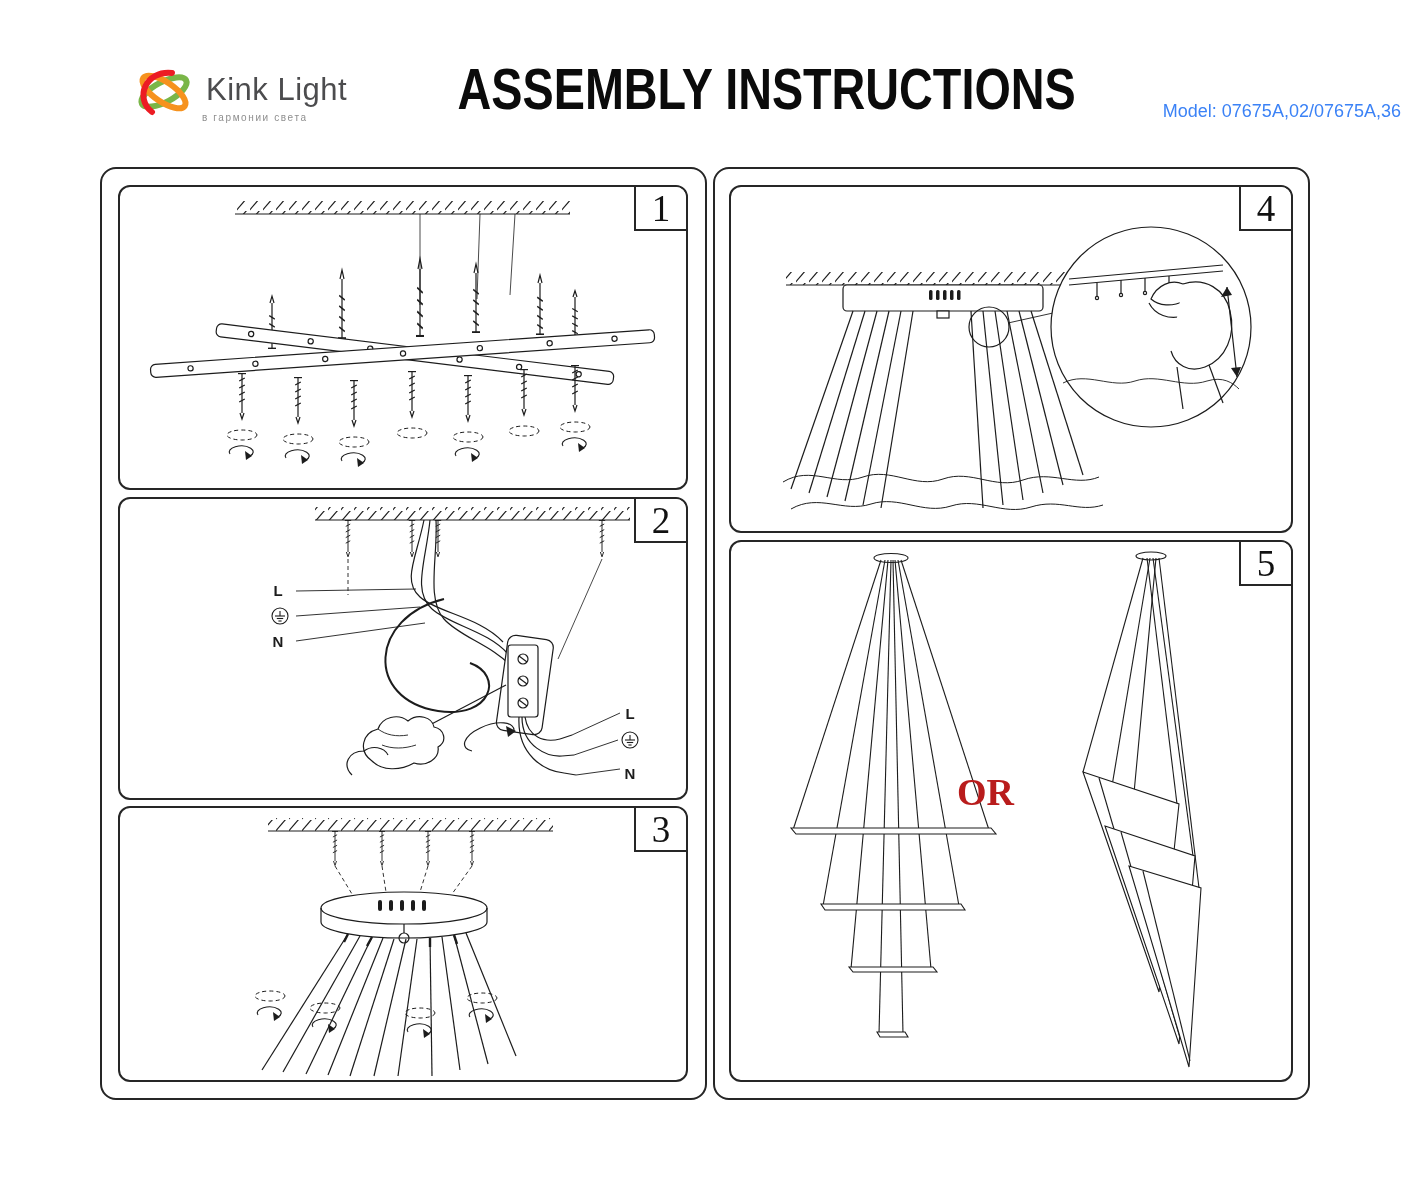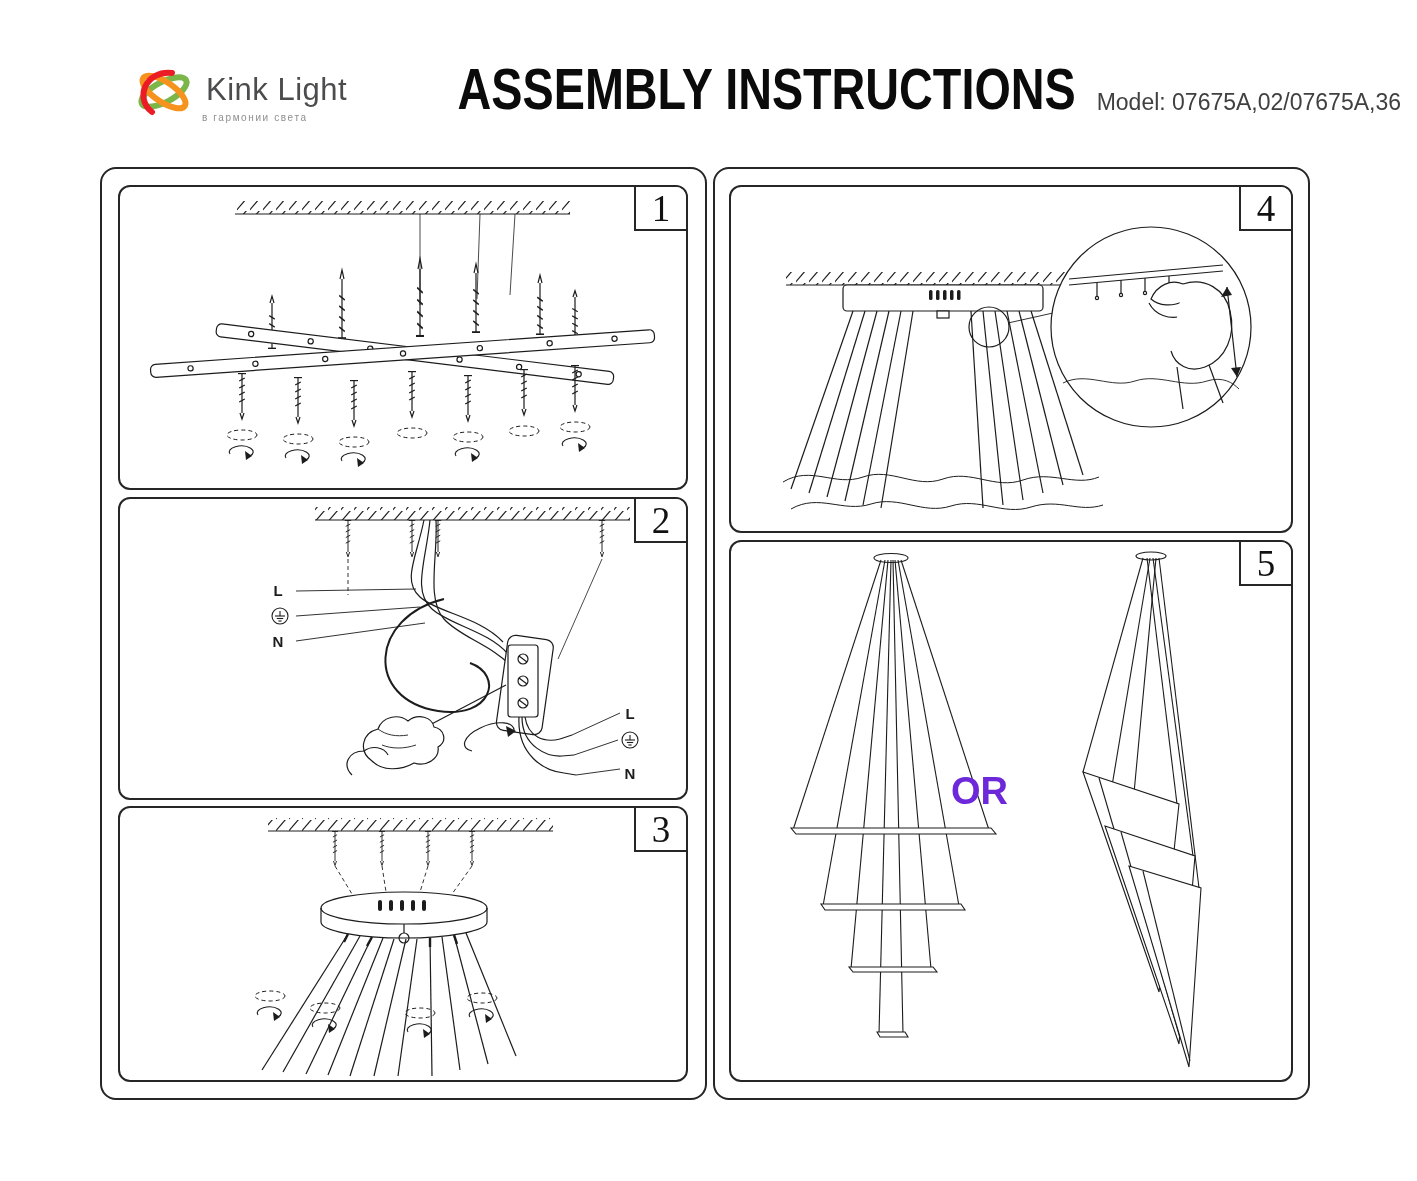--- a/index.html
+++ b/index.html
@@ -7,22 +7,22 @@
   body{background:#fff;font-family:"Liberation Sans",sans-serif;color:#1c1c1c;position:relative;overflow:hidden}
   .outer{position:absolute;border:2px solid #262626;border-radius:16px;background:transparent}
   .panel{position:absolute;border:2px solid #262626;border-radius:12px;background:#fff}
   .art{position:absolute;left:0;top:0;width:100%;height:100%;display:block}
   .corner{position:absolute;top:0;right:0;width:52px;height:44px;border-left:2px solid #262626;border-bottom:2px solid #262626;border-radius:0 10px 0 0;display:flex;align-items:center;justify-content:center;font-family:"Liberation Serif",serif;font-size:37px;color:#111;background:#fff}
   .logo{position:absolute;left:130px;top:54px;width:240px;height:90px}
   .logo-mark{position:absolute;left:0;top:4px}
   .logo-text{position:absolute;left:76px;top:18px;font-weight:normal;font-size:31px;color:#4c4c4e;letter-spacing:.5px;white-space:nowrap}
   .logo-tag{position:absolute;left:72px;top:58px;font-size:10px;color:#8f8f8f;letter-spacing:1.6px;white-space:nowrap}
   .title{position:absolute;left:400px;top:56px;width:640px;text-align:center;font-size:57px;font-weight:bold;color:#0b0b0b;transform:scaleX(.82);transform-origin:center;white-space:nowrap}
-  .model{position:absolute;right:16px;top:89px;font-size:23px;color:#404040;white-space:nowrap}
-  .or-label{position:absolute;left:220px;top:228px;font-family:Liberation Sans, sans-serif;font-weight:bold;font-size:38px;color:#6d28d9}
+  .model{position:absolute;right:16px;top:101px;font-size:18px;color:#3b82f6;white-space:nowrap}
+  .or-label{position:absolute;left:226px;top:228px;font-family:Liberation Serif, serif;font-weight:bold;font-size:38px;color:#b91c1c}
   svg text{font-family:"Liberation Sans",sans-serif;font-size:15px;fill:#1c1c1c;stroke:none;font-weight:bold}
 </style>
 </head>
 <body>
 
 <svg width="0" height="0" style="position:absolute" aria-hidden="true">
   <defs>
     <pattern id="hatch" width="13" height="12" patternUnits="userSpaceOnUse">
       <line x1="-2" y1="13" x2="10" y2="-1" stroke="#1c1c1c" stroke-width="1.2"></line>
     </pattern>

